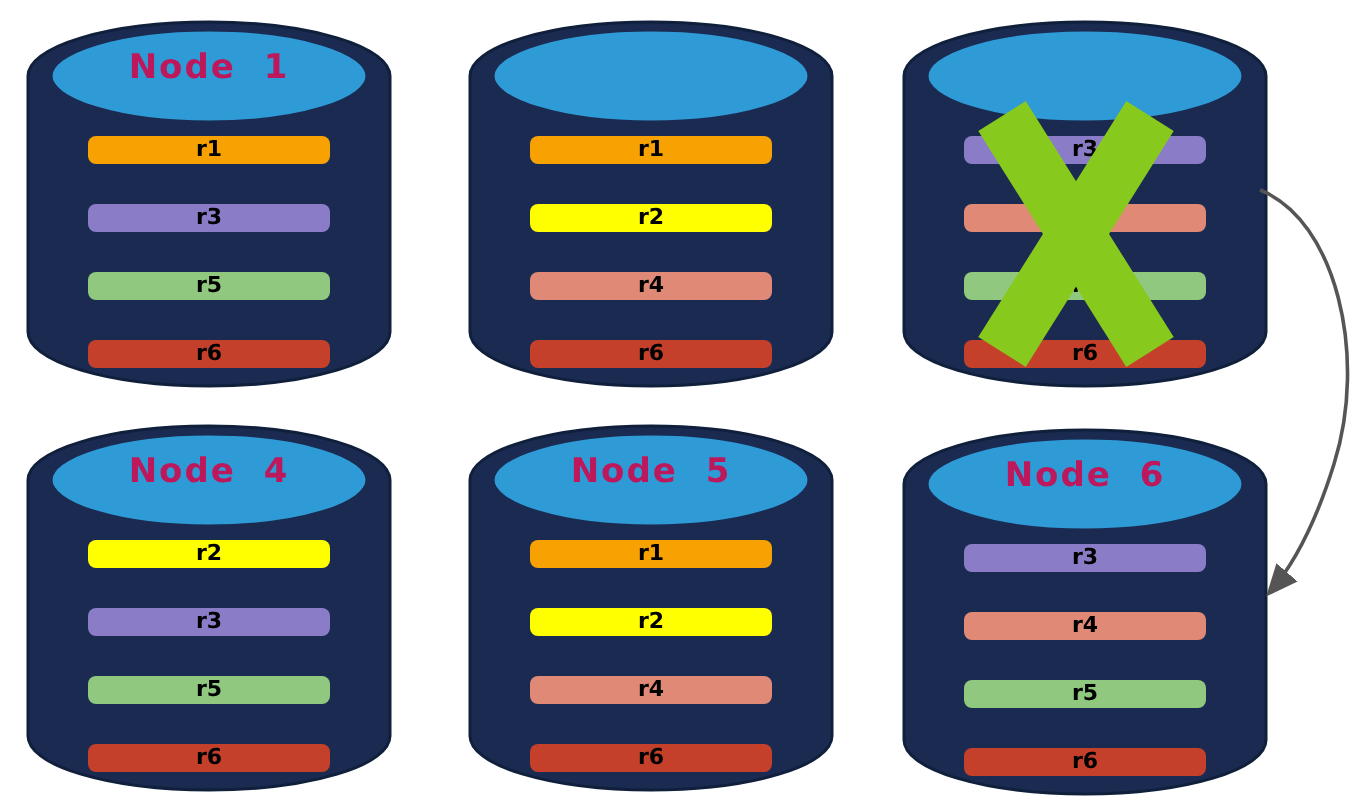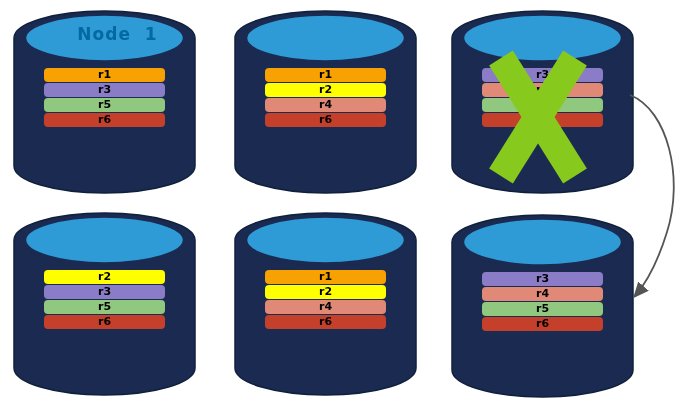--- a/index.html
+++ b/index.html
@@ -3,26 +3,26 @@
 <meta charset="utf-8">
 <style>
   html,body{margin:0;padding:0;background:#ffffff;}
   #canvas{
     position:relative;width:676px;height:402px;background:#ffffff;overflow:hidden;
     font-family:"DejaVu Sans","Liberation Sans",sans-serif;
   }
   .node{position:absolute;width:185px;height:188px;}
   .node svg.cyl{position:absolute;left:0;top:0;}
   .node-title{
-    position:absolute;left:13px;top:16px;width:100%;text-align:center;
-    color:#0369a1;font-weight:bold;font-size:17px;letter-spacing:1px;word-spacing:7px;
+    position:absolute;left:0;top:16px;width:100%;text-align:center;
+    color:#be185d;font-weight:bold;font-size:17px;letter-spacing:1px;word-spacing:7px;
   }
   .bars{position:absolute;left:32px;top:60px;width:121px;}
   .replica-bar{
-    height:14px;line-height:14px;margin-bottom:1px;border-radius:4px;
+    height:14px;line-height:14px;margin-bottom:20px;border-radius:4px;
     text-align:center;font-size:11px;font-weight:bold;color:#000000;
   }
   .x-overlay{position:absolute;left:38px;top:40px;}
   #arrow-overlay{position:absolute;left:0;top:0;pointer-events:none;}
 </style>
 </head>
 <body>
 
 <div id="canvas">
 
@@ -65,44 +65,47 @@
       <svg width="100" height="138" viewBox="0 0 100 138" class="x-overlay">
         <line x1="13" y1="10" x2="87" y2="128" stroke="#88C91E" stroke-width="28"></line>
         <line x1="87" y1="10" x2="13" y2="128" stroke="#88C91E" stroke-width="28"></line>
       </svg>
     </div>
   <div class="node" style="left:12px;top:210px">
       <svg width="185" height="188" viewBox="0 0 185 188" class="cyl">
         <path d="M 2 30 A 90.5 27 0 0 1 183 30 L 183 158 A 90.5 27 0 0 1 2 158 Z" fill="#1A2A50" stroke="#10203C" stroke-width="1.5"></path>
         <ellipse cx="92.5" cy="30" rx="80" ry="24" fill="#2E9AD6" stroke="#1A2A50" stroke-width="3.5"></ellipse>
       </svg>
+      <div class="node-title">Node 4</div>
       <div class="bars">
         <div class="replica-bar" style="background: rgb(255, 255, 0);">r2</div>
         <div class="replica-bar" style="background: rgb(139, 124, 200);">r3</div>
         <div class="replica-bar" style="background: rgb(143, 200, 126);">r5</div>
         <div class="replica-bar" style="background: rgb(196, 64, 43);">r6</div>
       </div>
     </div>
   <div class="node" style="left:233px;top:210px">
       <svg width="185" height="188" viewBox="0 0 185 188" class="cyl">
         <path d="M 2 30 A 90.5 27 0 0 1 183 30 L 183 158 A 90.5 27 0 0 1 2 158 Z" fill="#1A2A50" stroke="#10203C" stroke-width="1.5"></path>
         <ellipse cx="92.5" cy="30" rx="80" ry="24" fill="#2E9AD6" stroke="#1A2A50" stroke-width="3.5"></ellipse>
       </svg>
+      <div class="node-title">Node 5</div>
       <div class="bars">
         <div class="replica-bar" style="background: rgb(247, 161, 2);">r1</div>
         <div class="replica-bar" style="background: rgb(255, 255, 0);">r2</div>
         <div class="replica-bar" style="background: rgb(224, 137, 119);">r4</div>
         <div class="replica-bar" style="background: rgb(196, 64, 43);">r6</div>
       </div>
     </div>
   <div class="node" style="left:450px;top:212px">
       <svg width="185" height="188" viewBox="0 0 185 188" class="cyl">
         <path d="M 2 30 A 90.5 27 0 0 1 183 30 L 183 158 A 90.5 27 0 0 1 2 158 Z" fill="#1A2A50" stroke="#10203C" stroke-width="1.5"></path>
         <ellipse cx="92.5" cy="30" rx="80" ry="24" fill="#2E9AD6" stroke="#1A2A50" stroke-width="3.5"></ellipse>
       </svg>
+      <div class="node-title">Node 6</div>
       <div class="bars">
         <div class="replica-bar" style="background: rgb(139, 124, 200);">r3</div>
         <div class="replica-bar" style="background: rgb(224, 137, 119);">r4</div>
         <div class="replica-bar" style="background: rgb(143, 200, 126);">r5</div>
         <div class="replica-bar" style="background: rgb(196, 64, 43);">r6</div>
       </div>
     </div>
 
   <svg id="arrow-overlay" width="676" height="402" viewBox="0 0 676 402">
     <defs>

